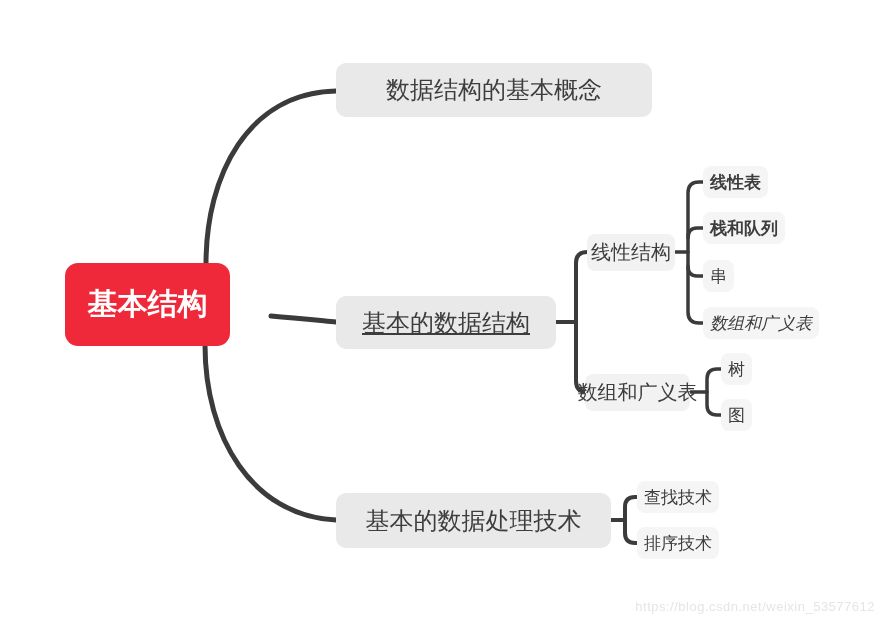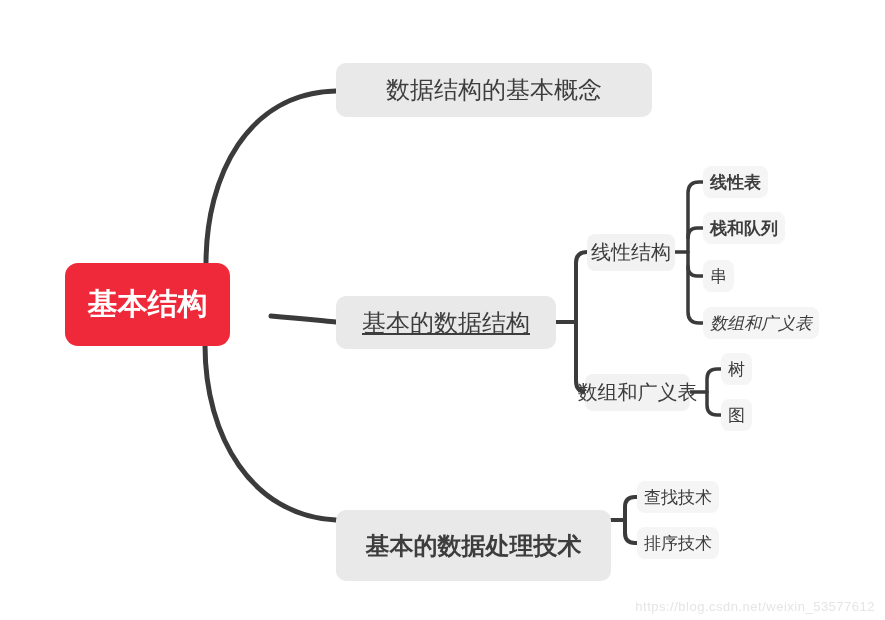--- a/index.html
+++ b/index.html
@@ -13,21 +13,21 @@
   .canvas{position:relative;width:885px;height:620px;background:var(--page-bg);overflow:hidden;}
   .connectors{position:absolute;left:0;top:0;width:885px;height:620px;}
   .connectors path{fill:none;stroke:var(--line);stroke-linecap:round;}
   .node{position:absolute;display:flex;align-items:center;justify-content:center;
         color:var(--text);white-space:nowrap;z-index:2;cursor:default;}
   .node-root{left:65px;top:263px;width:165px;height:83px;background:var(--root-bg);
         color:var(--root-text);font-size:30px;font-weight:bold;border-radius:13px;}
   .node-branch{background:var(--branch-bg);font-size:24px;border-radius:10px;}
   .node-b1{left:336px;top:63px;width:316px;height:54px;}
   .node-b2{left:336px;top:296px;width:220px;height:53px;text-decoration:underline;}
-  .node-b3{left:336px;top:510px;width:275px;height:71px;font-weight:bold;}
+  .node-b3{left:336px;top:493px;width:275px;height:55px;}
   .node-sub{background:var(--sub-bg);font-size:20px;border-radius:8px;height:37px;}
   .node-lin{left:587px;top:234px;width:88px;}
   .node-nonlin{left:585px;top:374px;width:105px;}
   .node-leaf{background:var(--leaf-bg);font-size:17px;border-radius:8px;height:32px;padding:0 7px;}
   .leaf-1{left:703px;top:166px;font-weight:bold;} .leaf-2{left:703px;top:212px;font-weight:bold;}
   .leaf-3{left:703px;top:260px;} .leaf-4{left:703px;top:307px;font-style:italic;}
   .leaf-tree{left:721px;top:353px;} .leaf-graph{left:721px;top:399px;}
   .leaf-search{left:637px;top:481px;text-align:right;} .leaf-sort{left:637px;top:527px;text-align:center;}
   .watermark{position:absolute;right:10px;bottom:6px;font-size:13px;
         color:var(--watermark-text);letter-spacing:.5px;z-index:1;}

